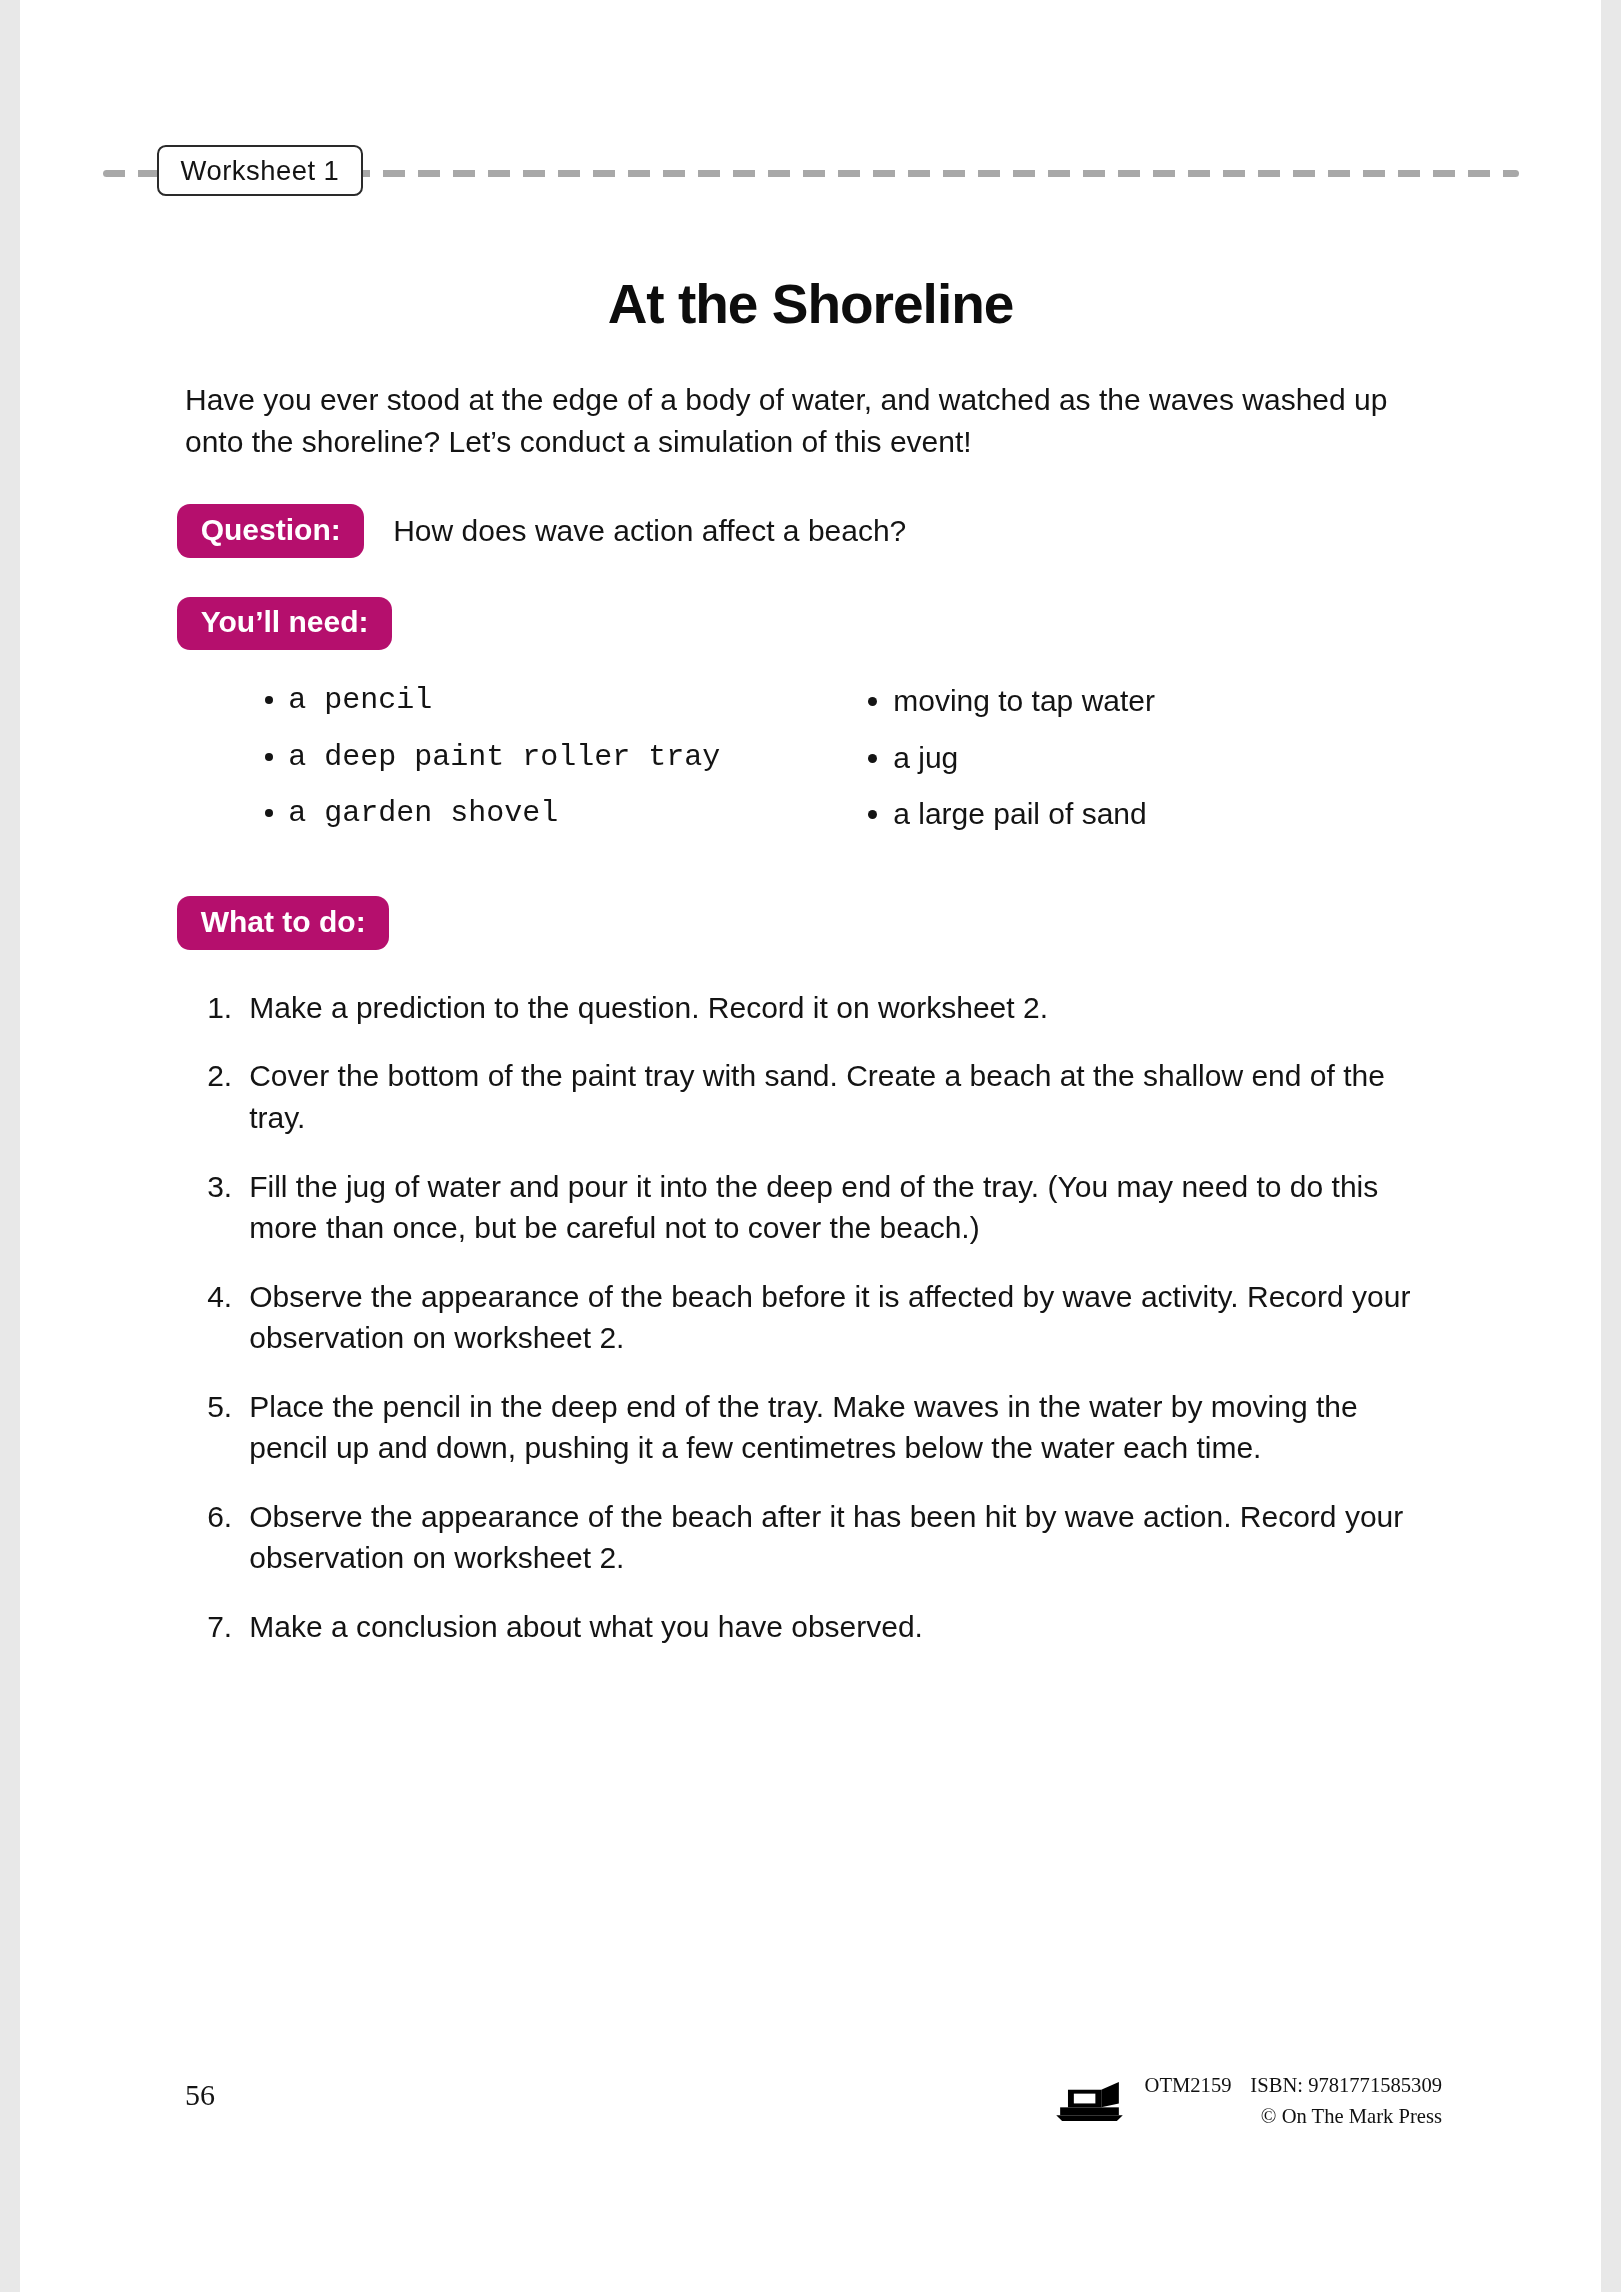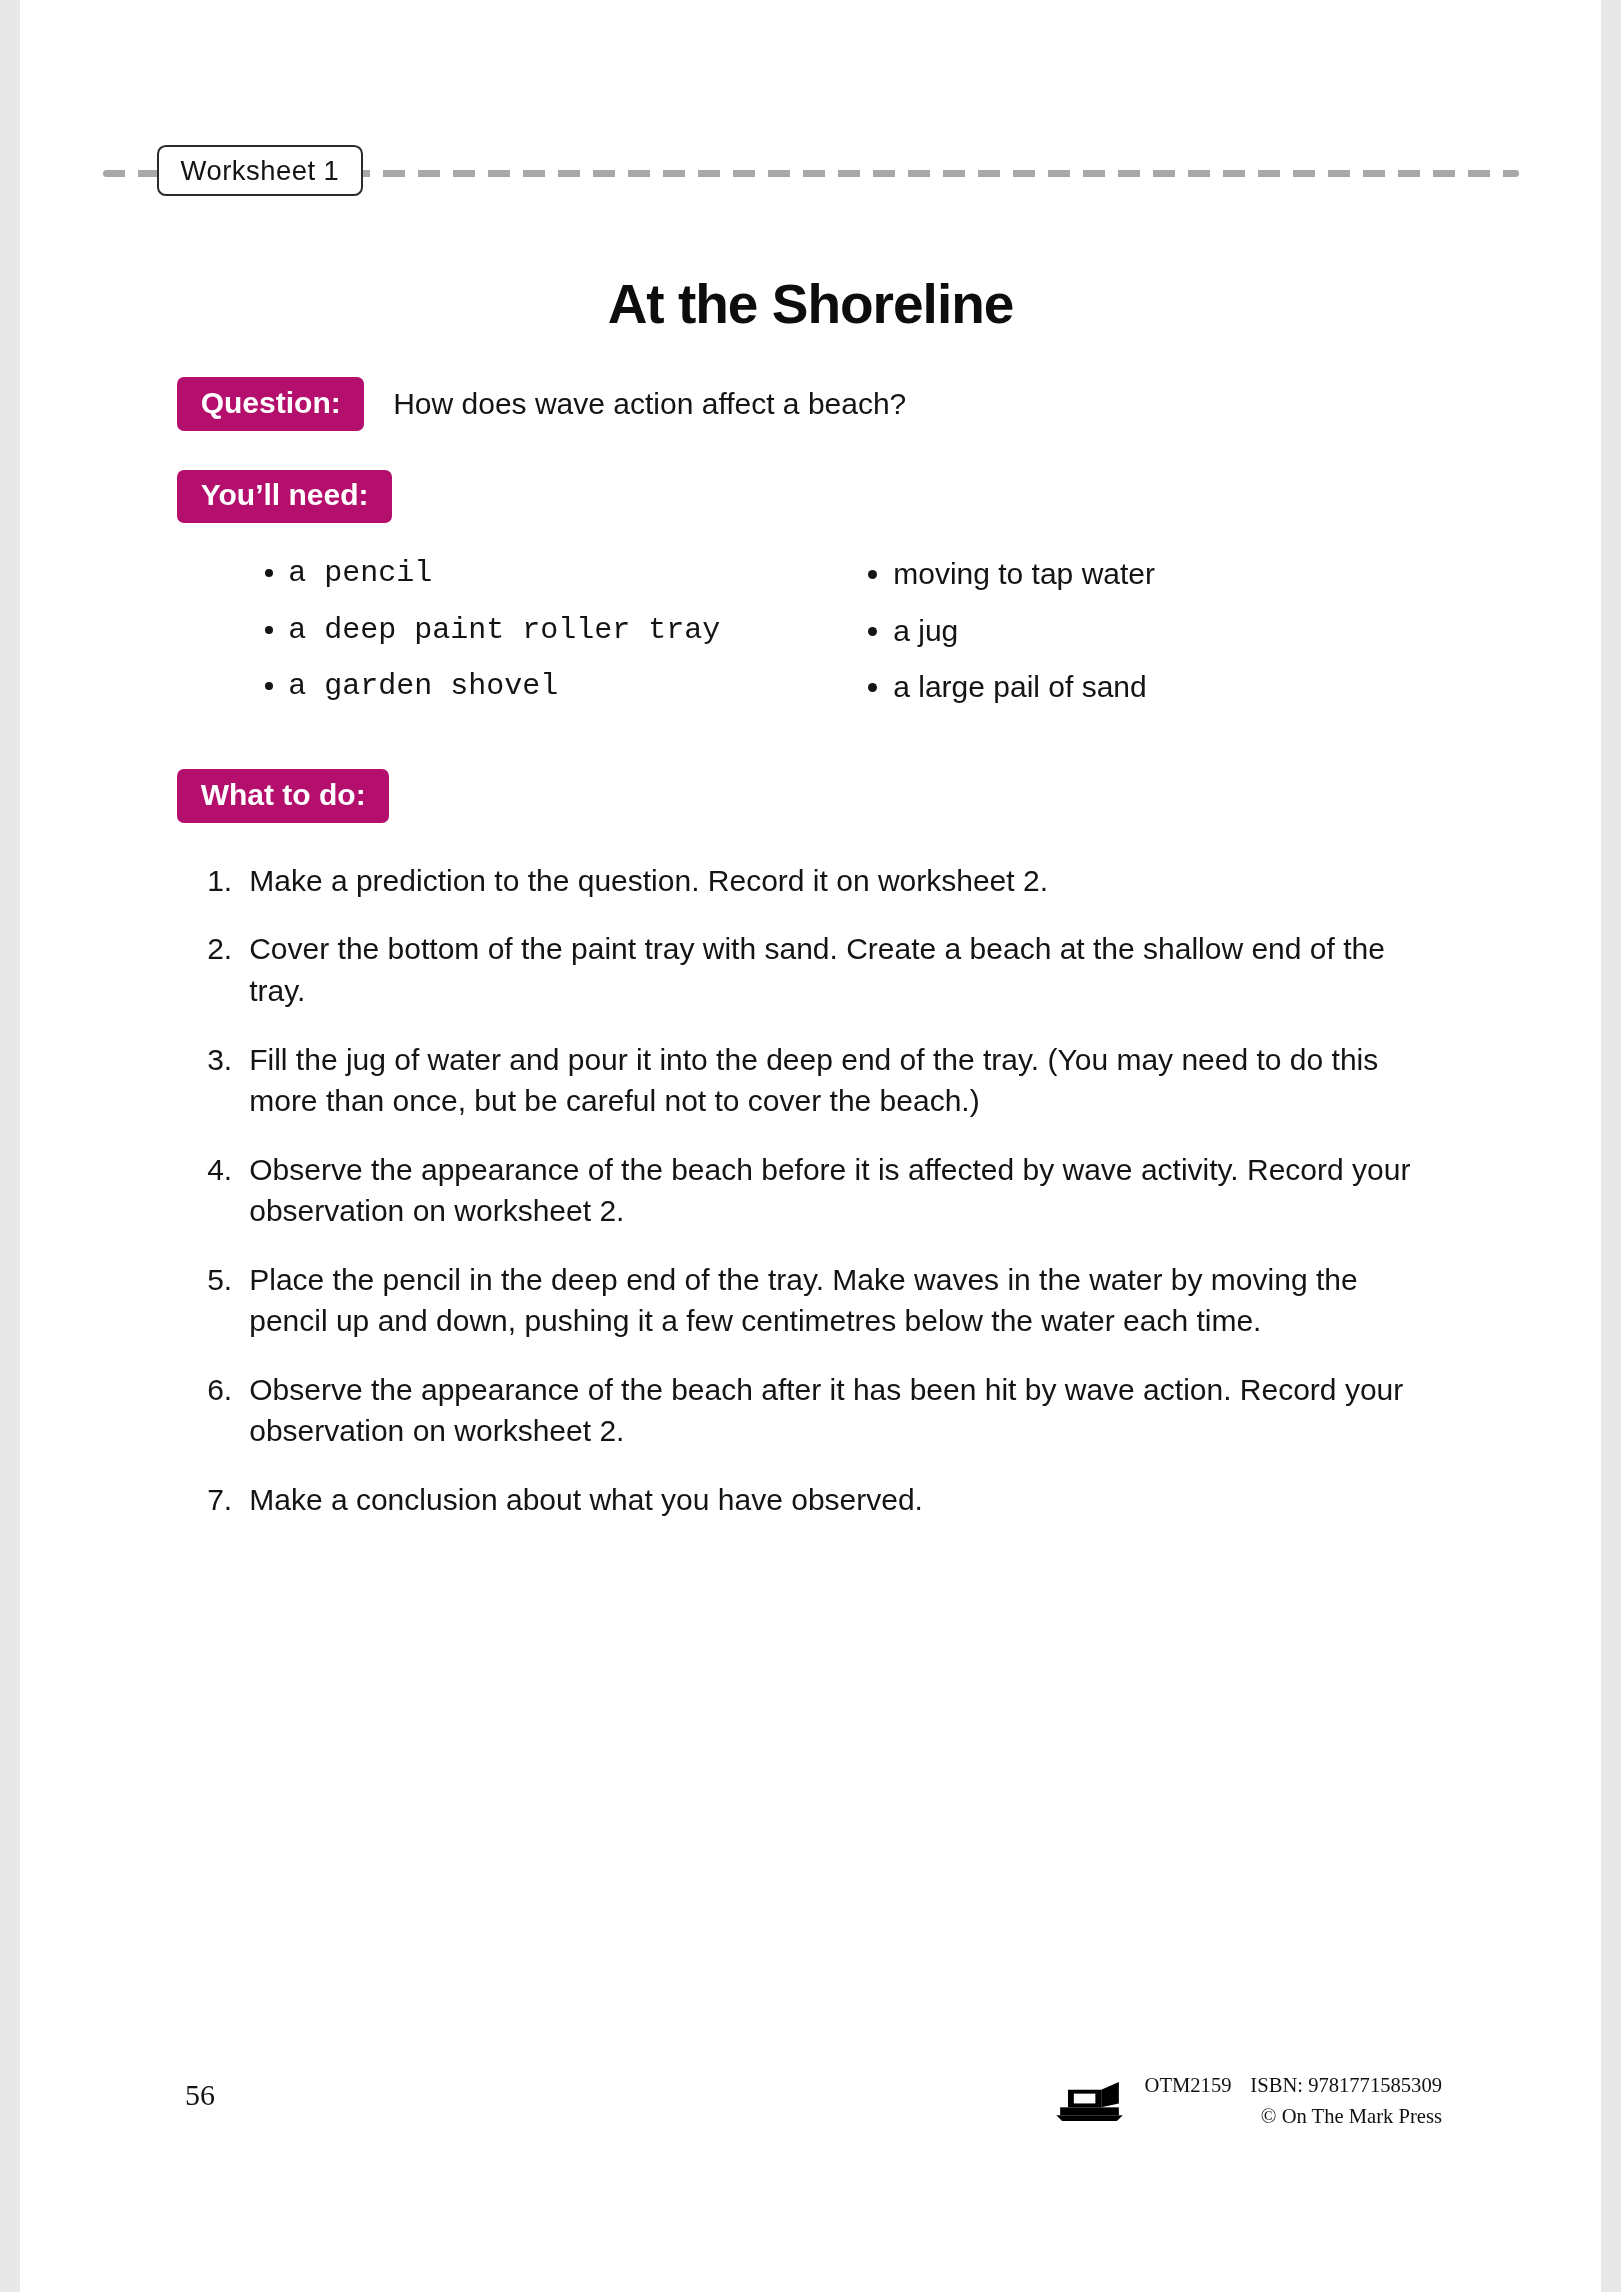--- a/index.html
+++ b/index.html
@@ -68,21 +68,21 @@
     max-width: 1294px;
   }
 
   .badge {
     display: inline-block;
     background: #b50f6d;
     color: #ffffff;
     font-weight: bold;
     font-size: 30px;
     padding: 8.8px 23.5px 10.8px 23.5px;
-    border-radius: 7px;
+    border-radius: 13px;
     white-space: nowrap;
   }
 
   .question-row {
     margin-top: 41px;
     margin-left: -7.8px;
     display: flex;
     align-items: center;
     gap: 29px;
   }
@@ -161,20 +161,21 @@
     <div class="dash-line"></div>
     <div class="tag-box worksheet-box">
       <span>Worksheet 1</span>
     </div>
   </header>
 
   <main class="content">
 
     <h1 class="title">At the Shoreline</h1>
 
+    <p class="intro">Have you ever stood at the edge of a body of water, and watched as the waves washed up onto the shoreline? Let’s conduct a simulation of this event!</p>
 
     <div class="question-row">
       <span class="badge">Question:</span>
       <span class="question-text">How does wave action affect a beach?</span>
     </div>
 
     <div class="needs">
       <span class="badge">You’ll need:</span>
       <div class="bullet-cols">
         <ul class="materials-left">

